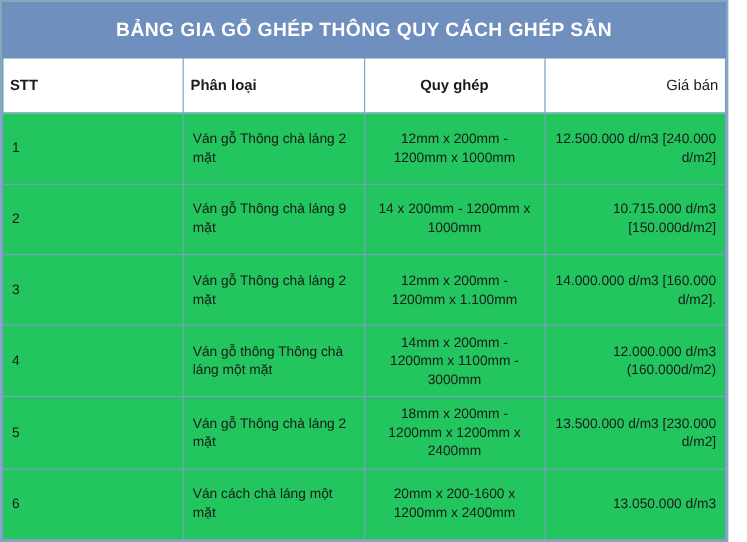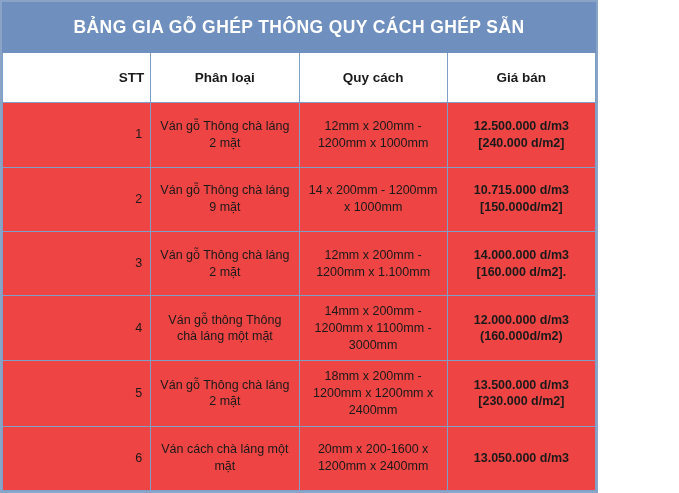--- a/index.html
+++ b/index.html
@@ -7,25 +7,25 @@
     padding: 0;
     background: #ffffff;
   }
   body {
     width: 679px;
     height: 493px;
     font-family: "Liberation Sans", sans-serif;
     overflow: hidden;
   }
   #price-table-wrap {
-    width: 598px;
+    width: 662px;
     height: 493px;
     box-sizing: border-box;
     border: 2px solid #8aa4c8;
-    background: #ef4444;
+    background: #22c55e;
   }
   table.price-table {
     width: 100%;
     height: 100%;
     border-collapse: collapse;
     table-layout: fixed;
   }
   .title-cell {
     background: #6f8fbf;
     color: #ffffff;
@@ -48,39 +48,39 @@
     padding: 4px 6px;
   }
   td.body-cell {
     border: 1px solid #7f9fc8;
     font-size: 12.5px;
     color: #1a1a1a;
     padding: 6px 8px;
     vertical-align: middle;
     line-height: 1.35;
   }
-  .col-stt { width: 62px; text-align: right; }
-  .col-type { width: 213px; text-align: center; }
+  .col-stt { width: 62px; text-align: left; }
+  .col-type { width: 213px; text-align: left; }
   .col-spec { width: 190px; text-align: center; }
-  .col-price { width: 206px; text-align: center; font-weight: bold; }
+  .col-price { width: 206px; text-align: right; font-weight: normal; }
   tr.data-row { height: 63px; }
 </style>
 </head>
 <body>
 
 <div id="price-table-wrap">
   <table class="price-table">
     <tbody>
       <tr>
         <td class="title-cell" colspan="4">BẢNG GIA GỖ GHÉP THÔNG QUY CÁCH GHÉP SẴN</td>
       </tr>
       <tr>
         <td class="head-cell col-stt">STT</td>
         <td class="head-cell col-type">Phân loại</td>
-        <td class="head-cell col-spec">Quy cách</td>
+        <td class="head-cell col-spec">Quy ghép</td>
         <td class="head-cell col-price">Giá bán</td>
       </tr>
 
       <tr class="data-row">
         <td class="body-cell col-stt">1</td>
         <td class="body-cell col-type">Ván gỗ Thông chà láng 2 mặt</td>
         <td class="body-cell col-spec">12mm x 200mm - 1200mm x 1000mm</td>
         <td class="body-cell col-price">12.500.000 d/m3 [240.000 d/m2]</td>
       </tr>
 

